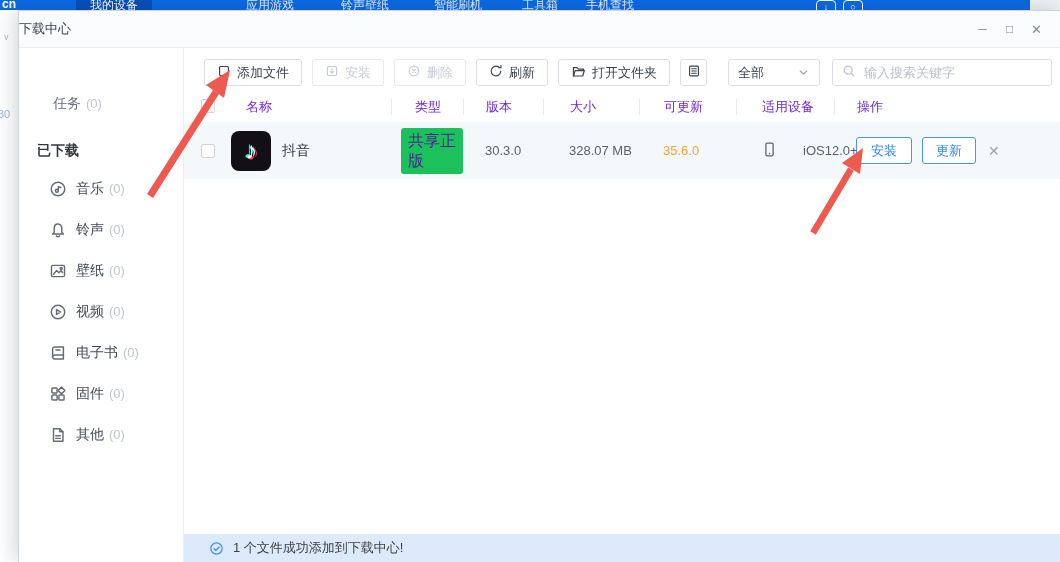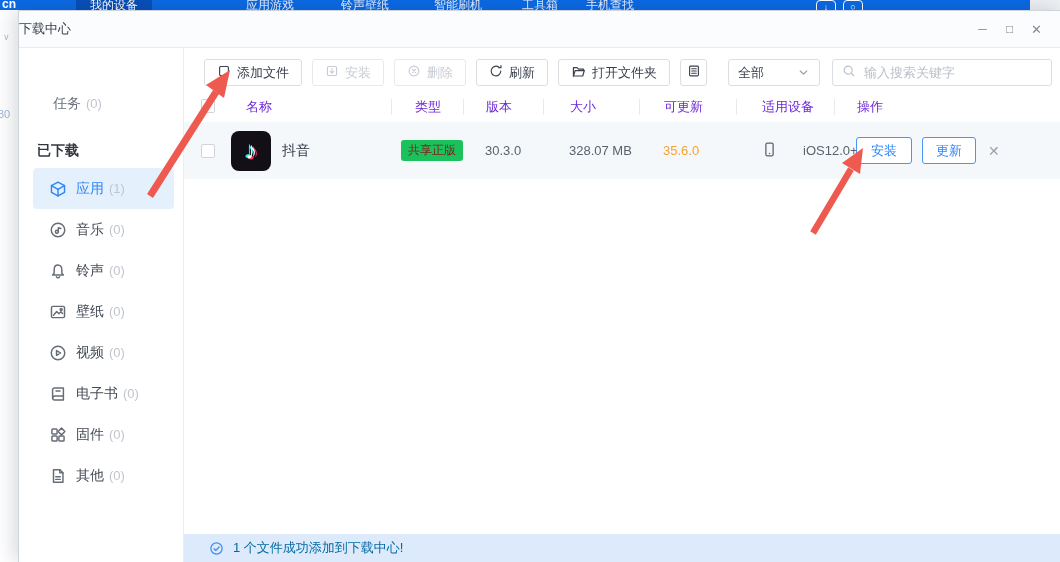--- a/index.html
+++ b/index.html
@@ -71,30 +71,30 @@
   .c5{width:97px;flex:0 0 97px;padding-left:24px;}
   .c6{width:98px;flex:0 0 98px;padding-left:25px;}
   .c7{flex:1;padding-left:22px;}
   .checkbox{width:14px;height:14px;border:1px solid #cfd4db;border-radius:2px;background:#fff;display:inline-block;box-sizing:border-box;}
   .trow{height:57px;flex:0 0 57px;margin-top:3px;background:#f5f8fb;display:flex;align-items:center;font-size:13px;color:#5b626d;}
   .td{box-sizing:border-box;display:flex;align-items:center;}
   .trow .c1{padding-left:0;display:flex;align-items:center;gap:11px;}
   .appicon{width:40px;height:40px;border-radius:8px;background:#121016;display:flex;align-items:center;justify-content:center;flex:0 0 40px;}
   .note{color:#fff;font-size:24px;line-height:1;text-shadow:-2px -1px 0 #25f4ee,2px 1px 0 #fe2c55;}
   .appname{font-size:14px;color:#333a45;}
-  .badge{display:inline-block;background:#1bc25c;color:#7f1d1d;font-size:12px;padding:3px 7px;border-radius:3px;margin-left:10px;line-height:1.25;}
+  .badge{display:inline-block;background:#1bc25c;color:#4c1d95;font-size:16px;padding:3px 7px;border-radius:3px;margin-left:10px;line-height:1.25;}
   .orange{color:#f8a22e;}
   .devcell{gap:25px;}
   .btn-outline{height:27px;display:inline-flex;align-items:center;justify-content:center;border:1px solid #4a95f8;border-radius:3px;
     color:#2f86f6;background:#fff;font-size:13px;cursor:pointer;box-sizing:border-box;}
   .b-install{width:56px;margin-right:10px;}
   .b-update{width:54px;margin-right:12px;}
   .row-remove{color:#9aa1ab;font-size:14px;cursor:pointer;}
   .spacer{flex:1;background:#fff;}
-  .statusbar{height:28px;flex:0 0 28px;background:#dceafc;display:flex;align-items:center;padding-left:25px;gap:9px;color:#0369a1;font-size:13px;}
+  .statusbar{height:28px;flex:0 0 28px;background:#dceafc;display:flex;align-items:center;padding-left:25px;gap:9px;color:#404040;font-size:13px;}
   .statusbar .s-icon{display:flex;color:#3d8cf0;}
   
   .arrows{position:absolute;left:0;top:0;width:1060px;height:562px;pointer-events:none;z-index:60;}
 </style>
 </head>
 <body>
 
 <div class="topbar">
   <span class="topbar-logo">cn</span>
   <span class="bg-tab active" style="left:76px;">我的设备</span>
@@ -121,31 +121,20 @@
     </span>
   </div>
 
   <div class="win-body">
 
     <div class="sidebar">
       <div class="side-plain"><span>任务</span><span class="cnt">(0)</span></div>
       <div class="side-h side-h2">已下载</div>
       <div class="side-list">
 
-        <div class="side-item selected">
-          <span class="si-icon">
-              <svg width="18" height="18" viewBox="0 0 16 16" fill="none" stroke="currentColor" stroke-width="1.3" stroke-linecap="round" stroke-linejoin="round">
-                <path d="M8 1.8 L13.8 5 v6 L8 14.2 L2.2 11 V5 Z"></path>
-                <path d="M2.2 5 L8 8.3 L13.8 5"></path>
-                <path d="M8 8.3 V14.2"></path>
-              </svg>
-            </span>
-          <span class="si-label">应用</span>
-          <span class="cnt">(1)</span>
-        </div>
 
         <div class="side-item">
           <span class="si-icon">
               <svg width="18" height="18" viewBox="0 0 16 16" fill="none" stroke="currentColor" stroke-width="1.3" stroke-linecap="round" stroke-linejoin="round">
                 <circle cx="8" cy="8" r="6"></circle>
                 <circle cx="7" cy="9.6" r="1.3"></circle>
                 <path d="M8.3 9.6 V6 l2.2 .7"></path>
               </svg>
             </span>
           <span class="si-label">音乐</span>

